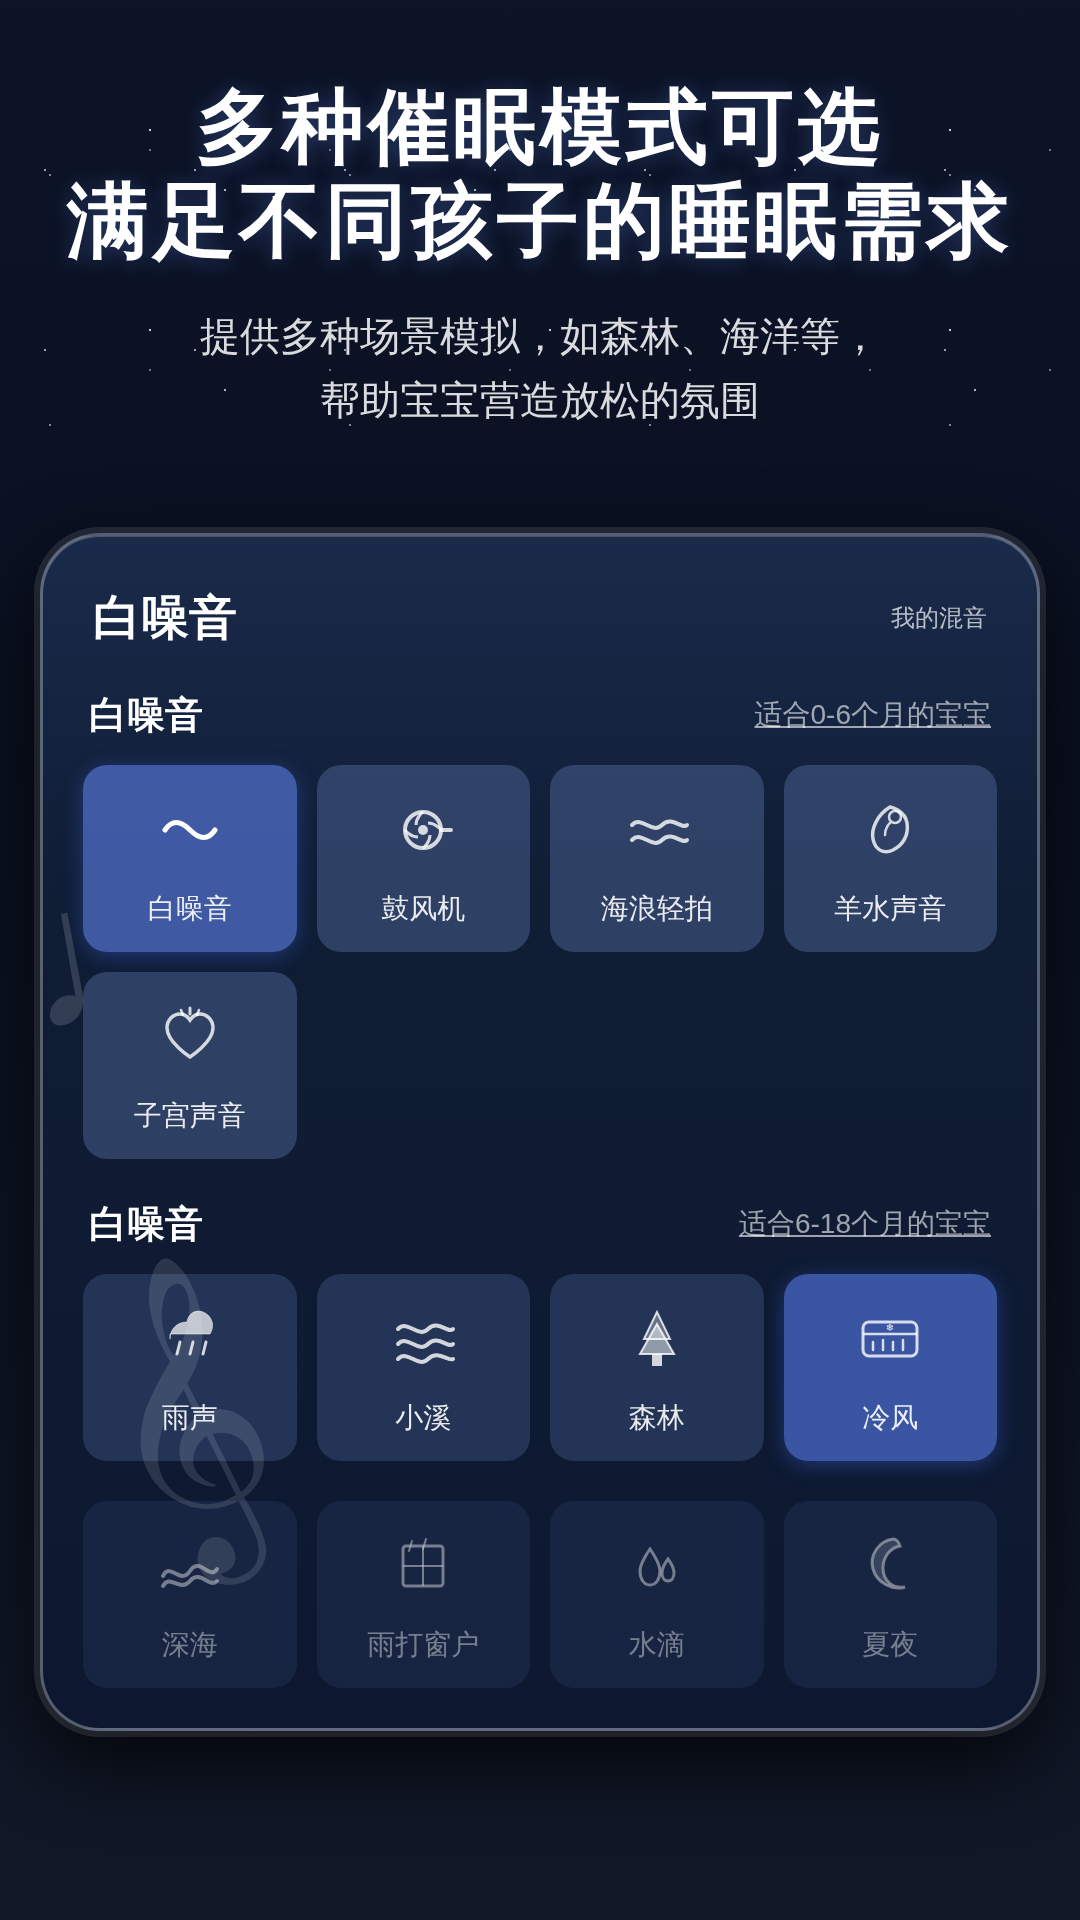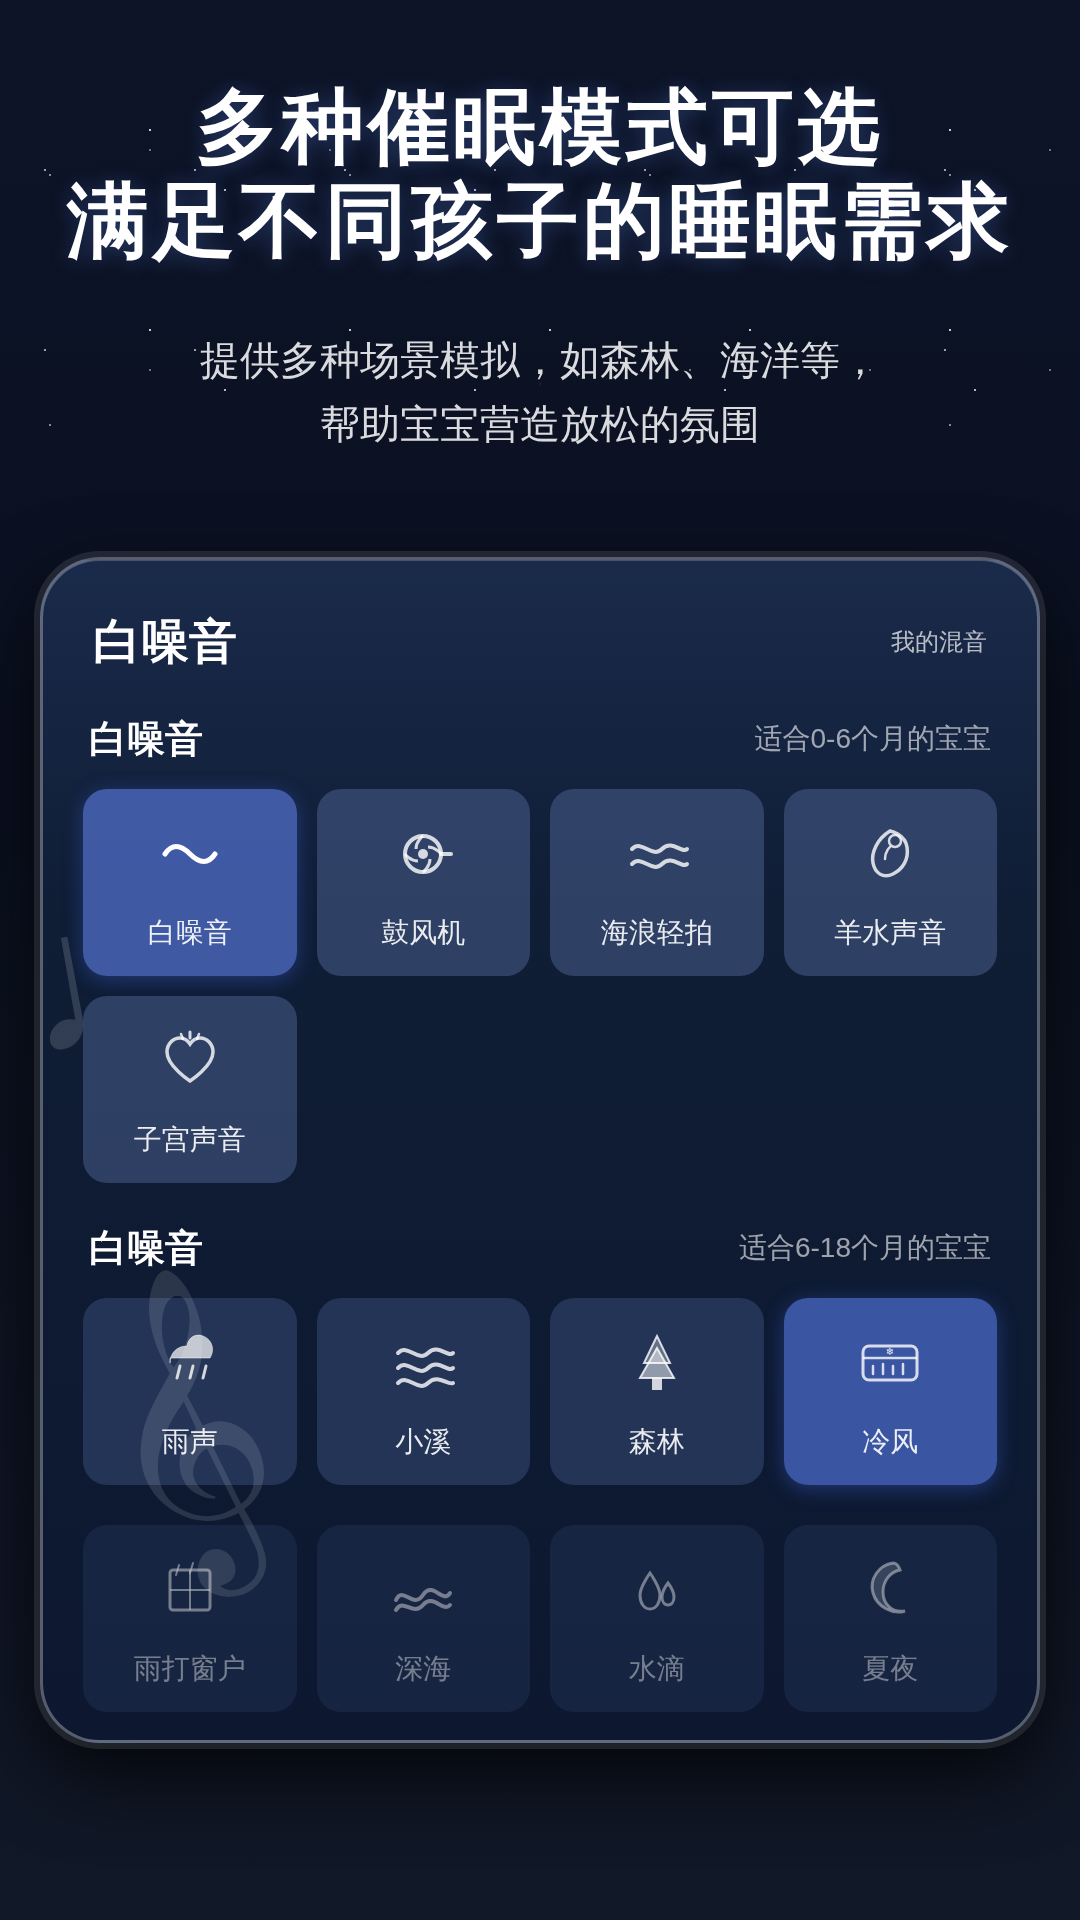--- a/index.html
+++ b/index.html
@@ -48,21 +48,21 @@
       padding: 80px 60px 60px;
       text-align: center;
     }
 
     .main-title {
       font-size: 82px;
       font-weight: 900;
       color: #ffffff;
       line-height: 1.15;
       letter-spacing: 4px;
-      margin-bottom: 60px;
+      margin-bottom: 36px;
       text-shadow: 0 2px 20px rgba(100,150,255,0.3);
     }
 
     .sub-title {
       font-size: 40px;
       color: rgba(255,255,255,0.85);
       line-height: 1.6;
       font-weight: 400;
       font-family: Liberation Serif, serif;
     }
@@ -71,21 +71,21 @@
     .phone-container {
       position: relative;
       z-index: 2;
       margin: 40px 40px 0;
     }
 
     .phone-mockup {
       background: linear-gradient(180deg, #1a2a4a 0%, #0f1d35 30%, #0d1830 100%);
       border-radius: 60px;
       border: 3px solid rgba(255,255,255,0.3);
-      padding: 50px 40px 28px;
+      padding: 50px 40px 40px;
       box-shadow:
         0 0 0 6px rgba(255,255,255,0.1),
         0 30px 80px rgba(0,0,0,0.8),
         inset 0 1px 0 rgba(255,255,255,0.2);
       overflow: hidden;
     }
 
     
     .music-note-left {
       position: absolute;
@@ -144,20 +144,21 @@
 
     .section-title {
       font-size: 38px;
       font-weight: 600;
       color: #ffffff;
     }
 
     .section-subtitle {
       font-size: 28px;
       color: rgba(255,255,255,0.6);
+      text-decoration: underline;
     }
 
     
     .sound-grid {
       display: grid;
       grid-template-columns: repeat(4, 1fr);
       gap: 20px;
     }
 
     .sound-item {
@@ -396,43 +397,43 @@
         </div>
 
       </div>
     </div>
 
     <div class="bottom-row">
 
       <div class="sound-item-dim">
         <div class="sound-icon">
           <svg class="icon-svg" viewBox="0 0 70 70" fill="none">
+            <path d="M8 45 C15 30 25 55 35 40 C45 25 55 50 62 38" stroke="rgba(255,255,255,0.6)" stroke-width="4" fill="none" stroke-linecap="round"></path>
+            <path d="M8 55 C15 42 25 62 35 50 C45 38 55 58 62 50" stroke="rgba(255,255,255,0.6)" stroke-width="4" fill="none" stroke-linecap="round"></path>
+          </svg>
+        </div>
+        <div class="sound-label" style="color:rgba(255,255,255,0.6)">深海</div>
+      </div>
+
+      <div class="sound-item-dim">
+        <div class="sound-icon">
+          <svg class="icon-svg" viewBox="0 0 70 70" fill="none">
             <rect x="15" y="15" width="40" height="40" rx="3" stroke="rgba(255,255,255,0.6)" stroke-width="3" fill="none"></rect>
             <line x1="35" y1="15" x2="35" y2="55" stroke="rgba(255,255,255,0.6)" stroke-width="2"></line>
             <line x1="15" y1="35" x2="55" y2="35" stroke="rgba(255,255,255,0.6)" stroke-width="2"></line>
             <line x1="24" y1="10" x2="21" y2="20" stroke="rgba(255,255,255,0.6)" stroke-width="2" stroke-linecap="round"></line>
             <line x1="38" y1="8" x2="35" y2="18" stroke="rgba(255,255,255,0.6)" stroke-width="2" stroke-linecap="round"></line>
           </svg>
         </div>
         <div class="sound-label" style="color:rgba(255,255,255,0.6)">雨打窗户</div>
       </div>
 
       <div class="sound-item-dim">
         <div class="sound-icon">
           <svg class="icon-svg" viewBox="0 0 70 70" fill="none">
-            <path d="M8 45 C15 30 25 55 35 40 C45 25 55 50 62 38" stroke="rgba(255,255,255,0.6)" stroke-width="4" fill="none" stroke-linecap="round"></path>
-            <path d="M8 55 C15 42 25 62 35 50 C45 38 55 58 62 50" stroke="rgba(255,255,255,0.6)" stroke-width="4" fill="none" stroke-linecap="round"></path>
-          </svg>
-        </div>
-        <div class="sound-label" style="color:rgba(255,255,255,0.6)">深海</div>
-      </div>
-
-      <div class="sound-item-dim">
-        <div class="sound-icon">
-          <svg class="icon-svg" viewBox="0 0 70 70" fill="none">
             <path d="M28 18 C28 18 18 32 18 40 C18 48 22 54 28 54 C34 54 38 48 38 40 C38 32 28 18 28 18Z" stroke="rgba(255,255,255,0.6)" stroke-width="3" fill="none"></path>
             <path d="M46 28 C46 28 40 36 40 42 C40 46 42 50 46 50 C50 50 52 46 52 42 C52 36 46 28 46 28Z" stroke="rgba(255,255,255,0.6)" stroke-width="3" fill="none"></path>
           </svg>
         </div>
         <div class="sound-label" style="color:rgba(255,255,255,0.6)">水滴</div>
       </div>
 
       <div class="sound-item-dim">
         <div class="sound-icon">
           <svg class="icon-svg" viewBox="0 0 70 70" fill="none">

